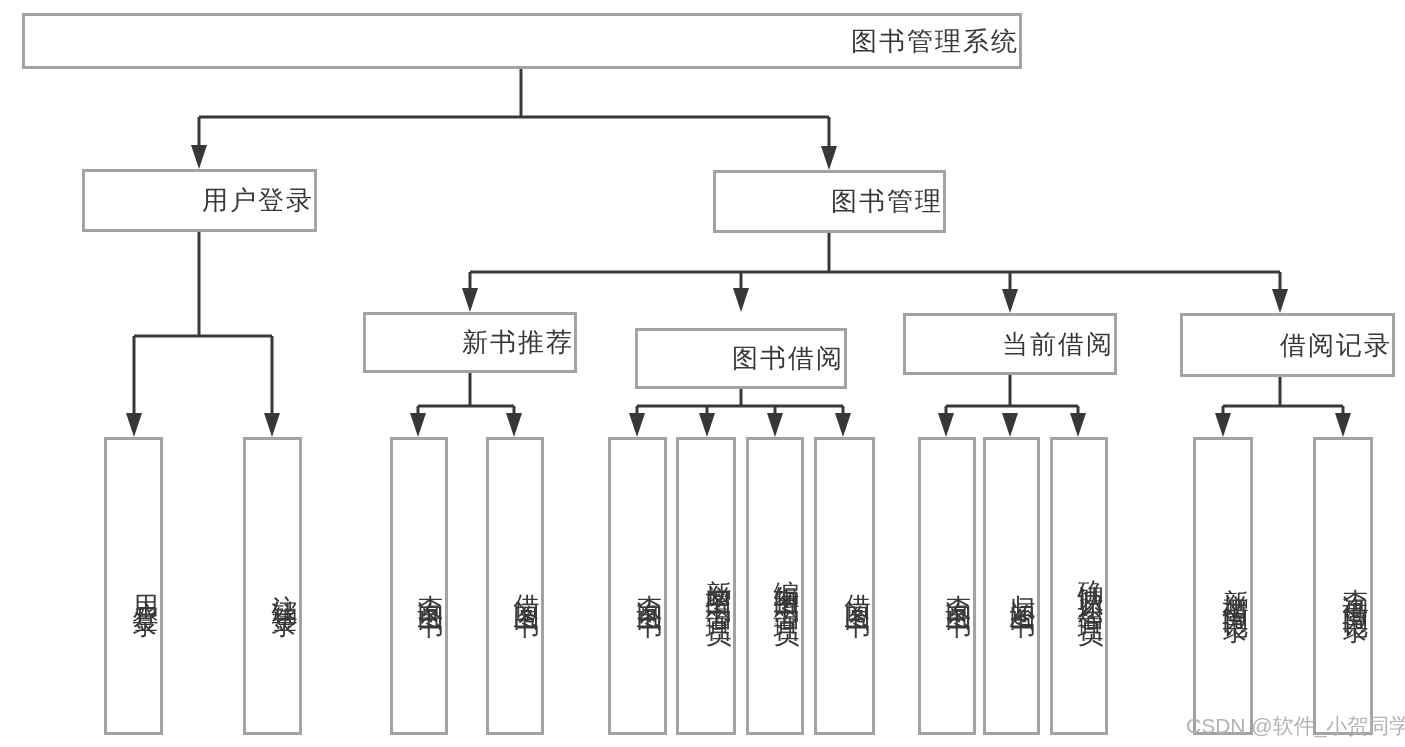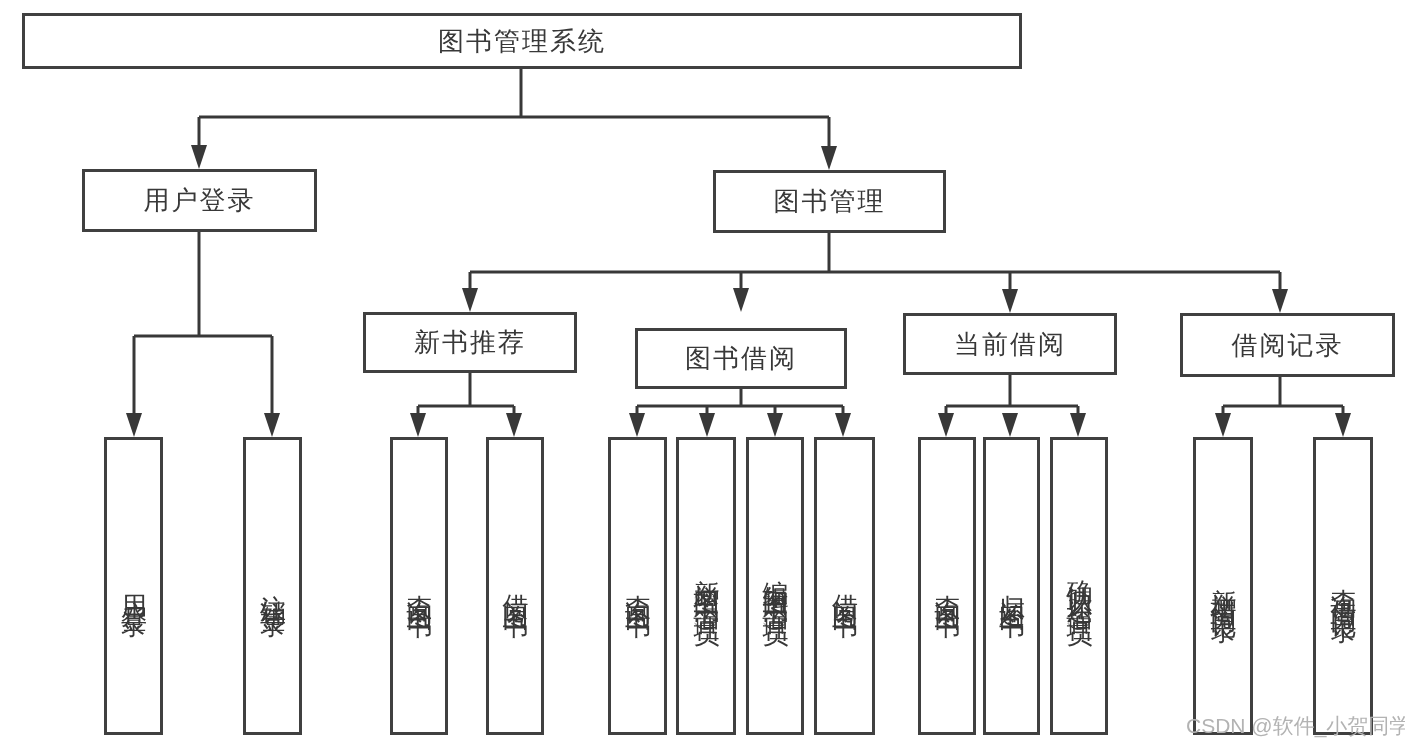--- a/index.html
+++ b/index.html
@@ -3,22 +3,22 @@
 <meta charset="utf-8">
 <style>
   html,body{margin:0;padding:0;background:#ffffff;}
   .canvas{
     position:relative;width:1405px;height:747px;background:#ffffff;
     font-family:"Liberation Sans","DejaVu Sans",sans-serif;color:#383838;
     overflow:hidden;
   }
   .connectors{position:absolute;left:0;top:0;}
   .node{
-    position:absolute;box-sizing:border-box;border:3px solid #404040;
-    background:#ffffff;display:flex;align-items:center;justify-content:center;
+    position:absolute;box-sizing:border-box;border:3px solid #a3a3a3;
+    background:#ffffff;display:flex;align-items:center;justify-content:flex-end;
   }
   .h-label{font-size:26px;letter-spacing:2px;white-space:nowrap;}
   .v-node span{
     writing-mode:vertical-rl;text-orientation:mixed;
     font-size:26px;letter-spacing:6px;line-height:1.15;white-space:nowrap;
   }
   
   #root  {left:22px;  top:13px;  width:1000px; height:56px;}
   #n-user{left:82px;  top:169px; width:235px;  height:63px;}
   #n-mgmt{left:713px; top:170px; width:233px;  height:63px;}

